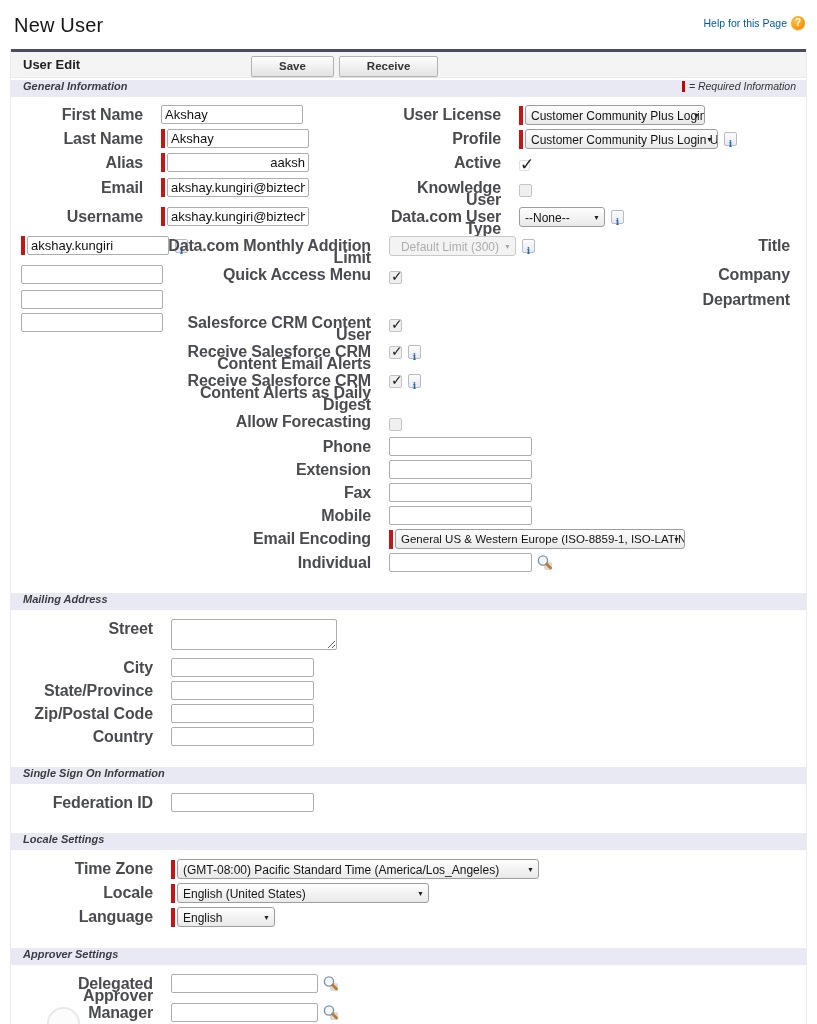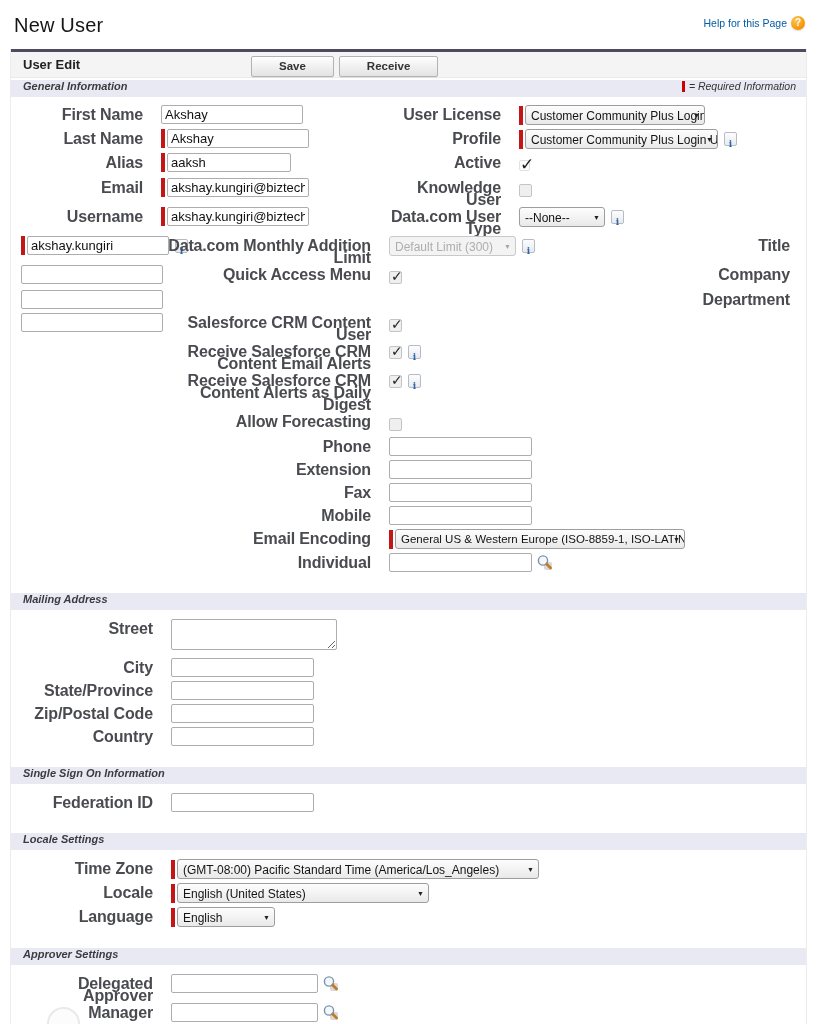--- a/index.html
+++ b/index.html
@@ -47,21 +47,21 @@
 
   .ti { height:19px; border:1px solid #adadad; border-radius:2px; padding:0 3px;
     font-family:inherit; font-size:13px; color:#111; background:#fff; }
   .ta { border:1px solid #adadad; border-radius:2px; font-family:inherit; font-size:12px;
     color:#111; resize:both; }
 
   .sel { position:relative; height:20px; border:1px solid #9d9d9d; border-radius:3px;
     background:linear-gradient(#fdfdfd,#e9e9e9); padding:3px 16px 0 5px; font-size:12px;
     color:#141414; overflow:hidden; white-space:nowrap; cursor:pointer; flex:none; }
   .sel::after { content:"▼"; position:absolute; right:4px; top:6px; font-size:7px; color:#222; }
-  .sel[data-disabled="true"] { background:#f3f3f3; border-color:#c9c9c9; color:#adadad; cursor:default; }
+  .sel[data-disabled="true"] { background:#f3f3f3; border-color:#c9c9c9; color:#adadad; cursor:default;text-align:right; }
   .sel[data-disabled="true"]::after { color:#a5a5a5; }
 
   .cb { display:inline-block; width:13px; height:13px; background:#efefef;
     border:1px solid #c4c4c4; border-radius:2px; position:relative; vertical-align:middle;
     cursor:pointer; flex:none; }
   .cb[data-checked="true"]::after { content:"✓"; position:absolute; left:1px; top:-4px;
     font-size:14px; font-weight:bold; color:#1f1f1f; }
   .cb-active { width:11px; height:11px; background:#fdfdfd; border-color:#e2e2e2; }
   .cb-active[data-checked="true"]::after { font-size:17px; top:-7px; left:0; }
 
@@ -132,21 +132,21 @@
       <div class="fld">
           <div class="fw" data-required="true">
             <div class="sel" style="width:193px"><span>Customer Community Plus Login User</span></div>
             <span class="info"></span>
           </div>
         </div>
 
       <div class="lbl">Alias</div>
       <div class="fld">
           <div class="fw" data-required="true">
-            <input class="ti" style="width: 124px;" value="aaksh">
+            <input class="ti" style="width: 142px; text-align: right;" value="aaksh">
           </div>
         </div>
       <div class="lbl">Active</div>
       <div class="fld" style="padding-top:4px"><span class="cb cb-active" data-checked="true"></span></div>
 
       <div class="lbl">Email</div>
       <div class="fld">
           <div class="fw" data-required="true">
             <input class="ti" style="width: 142px;" value="akshay.kungiri@biztechcs.com">
           </div>

